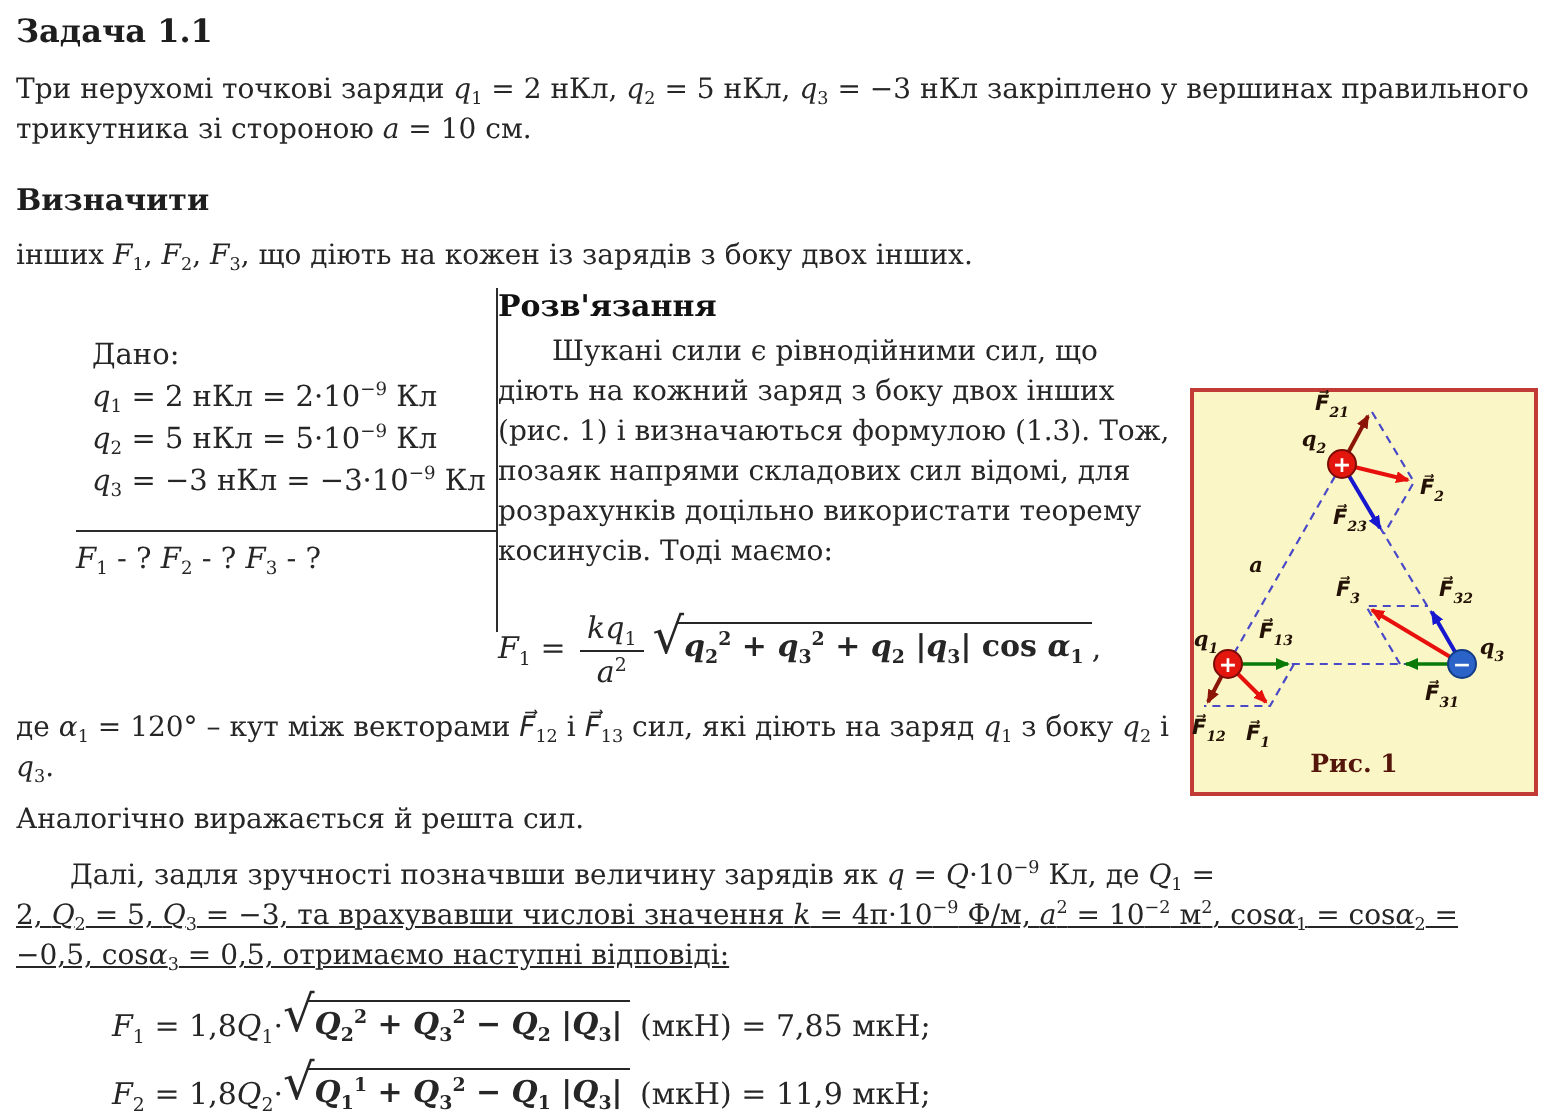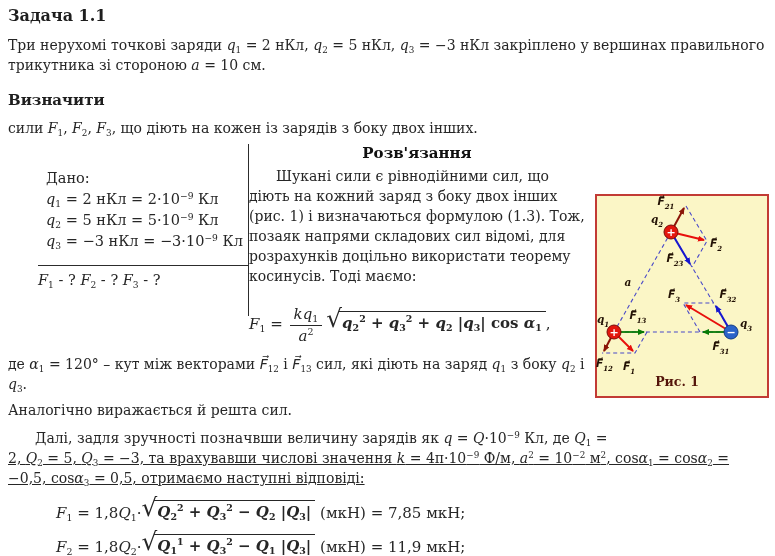--- a/index.html
+++ b/index.html
@@ -29,21 +29,21 @@
   .given .gline{line-height:21px;}
   .given .gfind{
     margin-top:13px;margin-left:-8px;border-top:1.5px solid #2c2c2c;
     padding-top:6px;font-size:14.5px;
   }
   .fig{
     float:right;width:174px;margin:50px 1px 0 10px;
   }
   .fig svg{display:block;}
   .sol-head{
-    text-align:center;font-size:15px;font-weight:bold;margin:2px 0 4px;color:#111;
+    font-size:15px;font-weight:bold;margin:2px 0 4px;color:#111;
   }
   .indent{text-indent:27px;}
   .clear-l{clear:left;}
   .clear-r{clear:right;}
   .para2{margin:8px 0 6px;}
   .para3{margin:0 0 8px;}
   .para4b{margin:0 0 10px;text-decoration:underline;}
 
   
   .formula{font-size:15px;white-space:nowrap;}
@@ -68,21 +68,21 @@
 <body>
 
 <div class="page">
 
   <h1 class="title">Задача 1.1</h1>
 
   <p class="mb10" style="max-width:758px;"><span class="sg-r">Три нерухомі точкові заряди </span><span class="sg-i">q</span><sub>1</sub><span class="sg-r"> = 2 нКл, </span><span class="sg-i">q</span><sub>2</sub><span class="sg-r"> = 5 нКл, </span><span class="sg-i">q</span><sub>3</sub><span class="sg-r"> = −3 нКл закріплено у вершинах правильного трикутника зі стороною </span><span class="sg-i">a</span><span class="sg-r"> = 10 см.</span></p>
 
   <h2 class="find-heading">Визначити</h2>
 
-  <p class="mb6"><span class="sg-r">сили </span><span class="sg-i">F</span><sub>1</sub><span class="sg-r">, </span><span class="sg-i">F</span><sub>2</sub><span class="sg-r">, </span><span class="sg-i">F</span><sub>3</sub><span class="sg-r">, що діють на кожен із зарядів з боку двох інших.</span></p>
+  <p class="mb6"><span class="sg-r">інших </span><span class="sg-i">F</span><sub>1</sub><span class="sg-r">, </span><span class="sg-i">F</span><sub>2</sub><span class="sg-r">, </span><span class="sg-i">F</span><sub>3</sub><span class="sg-r">, що діють на кожен із зарядів з боку двох інших.</span></p>
 
   <div class="mid">
 
     <aside class="given">
       <div class="gline">Дано:</div>
       <div class="gline"><span class="sg-i">q</span><sub>1</sub><span class="sg-r"> = 2 нКл = 2·10</span><sup>−9</sup><span class="sg-r"> Кл</span></div>
       <div class="gline"><span class="sg-i">q</span><sub>2</sub><span class="sg-r"> = 5 нКл = 5·10</span><sup>−9</sup><span class="sg-r"> Кл</span></div>
       <div class="gline"><span class="sg-i">q</span><sub>3</sub><span class="sg-r"> = −3 нКл = −3·10</span><sup>−9</sup><span class="sg-r"> Кл</span></div>
       <div class="gfind"><span class="sg-i">F</span><sub>1</sub><span class="sg-r"> - ? </span><span class="sg-i">F</span><sub>2</sub><span class="sg-r"> - ? </span><span class="sg-i">F</span><sub>3</sub><span class="sg-r"> - ?</span></div>
     </aside>

